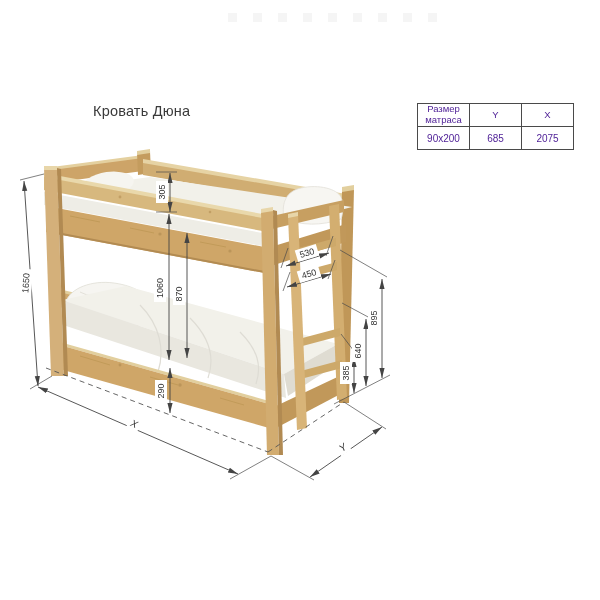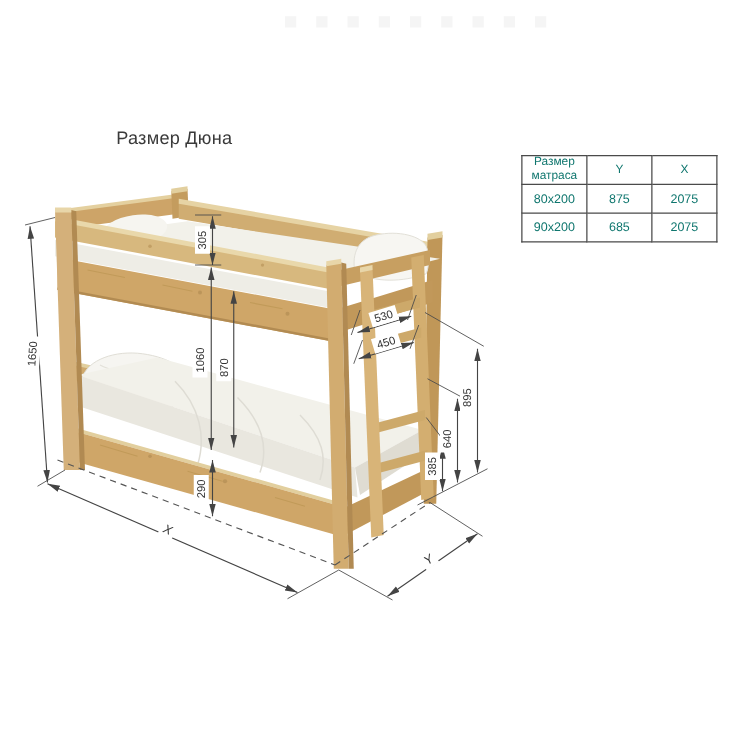--- a/index.html
+++ b/index.html
@@ -1,22 +1,22 @@
 <!DOCTYPE html>
 <html><head>
 <meta charset="utf-8">
 <style>
   html,body{margin:0;padding:0;background:#fff;}
   #stage{position:relative;width:600px;height:600px;background:#ffffff;overflow:hidden;
          font-family:"Liberation Sans",sans-serif;}
   #bed-svg{position:absolute;left:0;top:0;}
   .page-title{position:absolute;left:93px;top:103px;font-size:14.5px;font-weight:500;
               color:#3a3a3a;letter-spacing:.2px;}
-  .spec-table{position:absolute;left:417px;top:124px;width:157px;border-collapse:collapse;
-              table-layout:fixed;color:#0f766e;}
+  .spec-table{position:absolute;left:417px;top:103px;width:157px;border-collapse:collapse;
+              table-layout:fixed;color:#4c1d95;}
   .spec-table th,.spec-table td{border:1px solid #4a4a4a;text-align:center;vertical-align:middle;
               padding:0;height:22px;background:#fff;}
   .spec-table th{font-size:9.5px;font-weight:400;line-height:1.15;}
   .spec-table td{font-size:10px;}
   .dim-line{stroke:#444;stroke-width:0.9;fill:none;}
   .ext-line{stroke:#4a4a4a;stroke-width:0.7;fill:none;}
   .dash-line{stroke:#555;stroke-width:0.9;fill:none;stroke-dasharray:5 4;}
   .dim-text{font-family:"Liberation Sans",sans-serif;font-size:9px;fill:#333;}
   .axis-text{font-family:"Liberation Sans",sans-serif;font-size:10px;font-style:italic;fill:#333;}
   .lbl-bg{fill:#ffffff;}
@@ -182,37 +182,32 @@
         <rect class="lbl-bg" x="-6" y="-6" width="12" height="12"></rect>
         <text class="axis-text" text-anchor="middle" y="3">X</text>
       </g>
       <g transform="translate(343,448) rotate(-35)">
         <rect class="lbl-bg" x="-6" y="-6" width="12" height="12"></rect>
         <text class="axis-text" text-anchor="middle" y="3">Y</text>
       </g>
     </g>
   </svg>
 
-  <div class="page-title">Размер Дюна</div>
+  <div class="page-title">Кровать Дюна</div>
 
   <table class="spec-table">
     <thead>
       <tr>
         <th>Размер матраса</th>
         <th>Y</th>
         <th>X</th>
       </tr>
     </thead>
     <tbody>
       <tr>
-        <td>80x200</td>
-        <td>875</td>
-        <td>2075</td>
-      </tr>
-      <tr>
         <td>90x200</td>
         <td>685</td>
         <td>2075</td>
       </tr>
     </tbody>
   </table>
 
 </div>
 
 </body></html>

